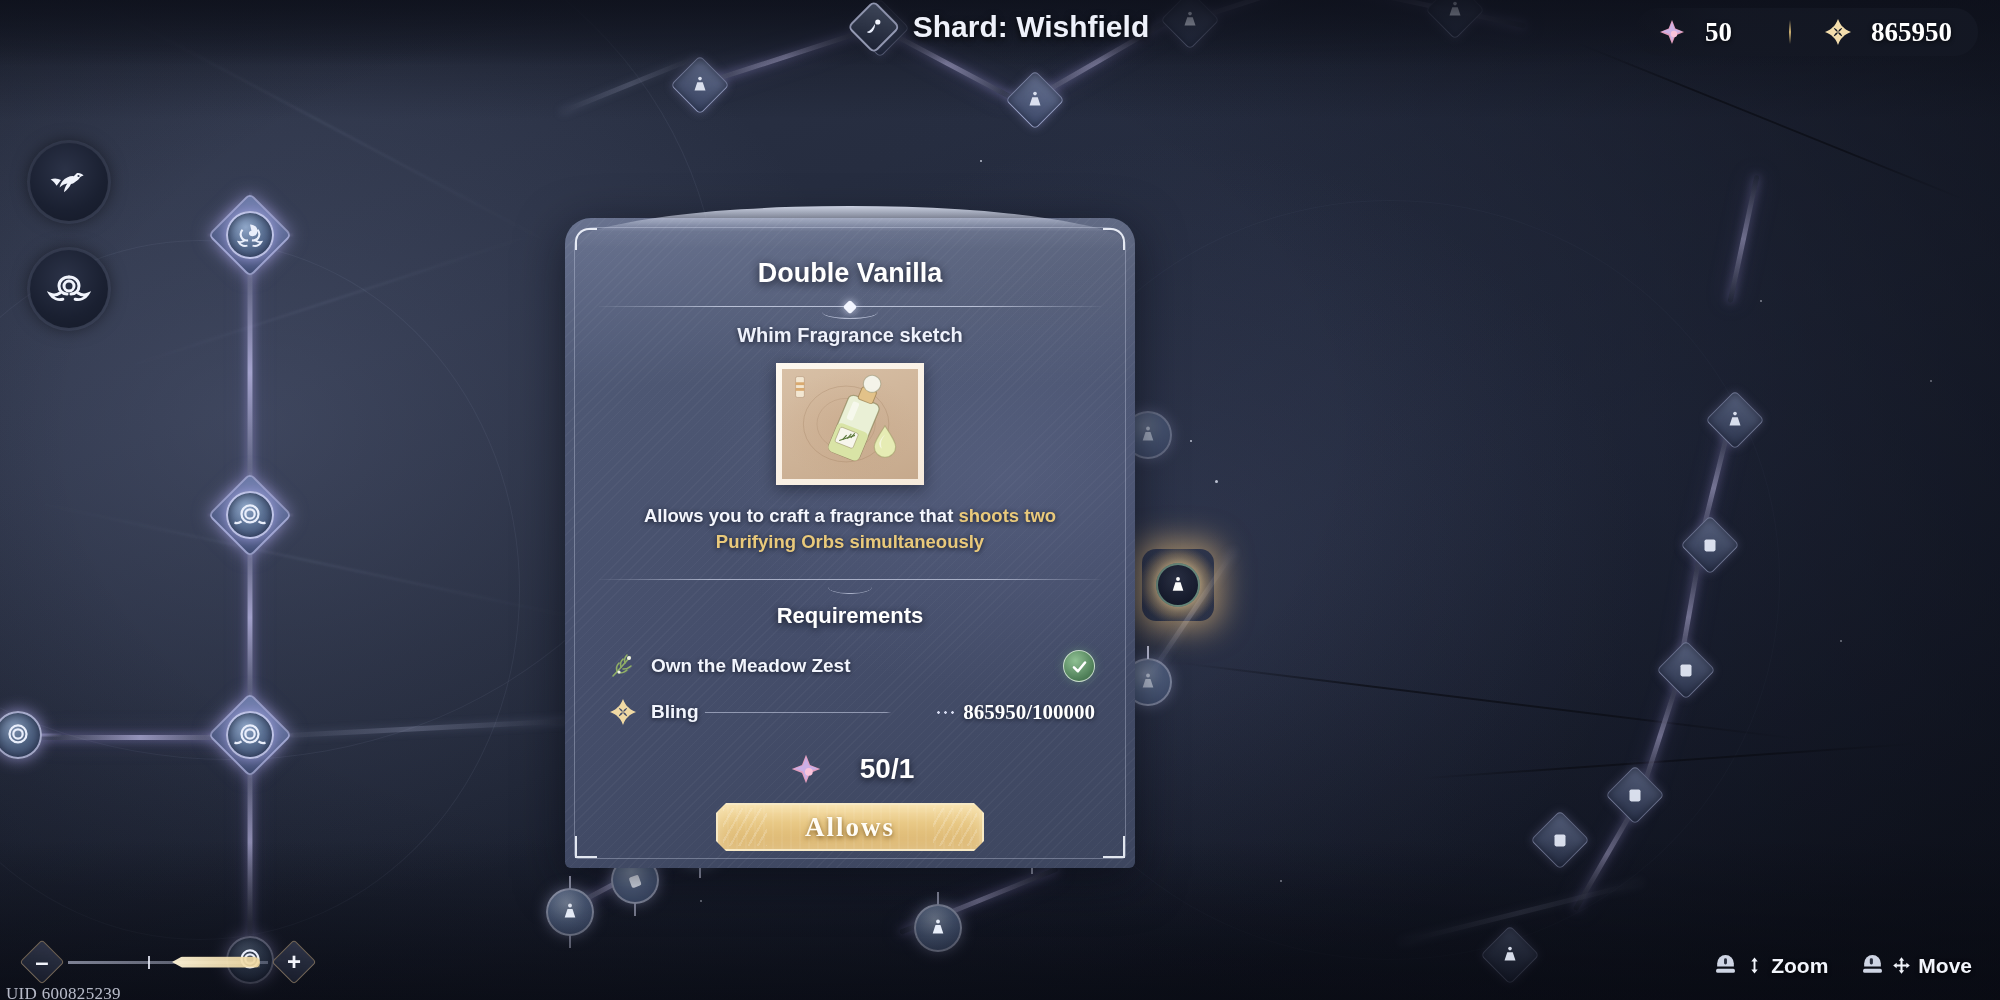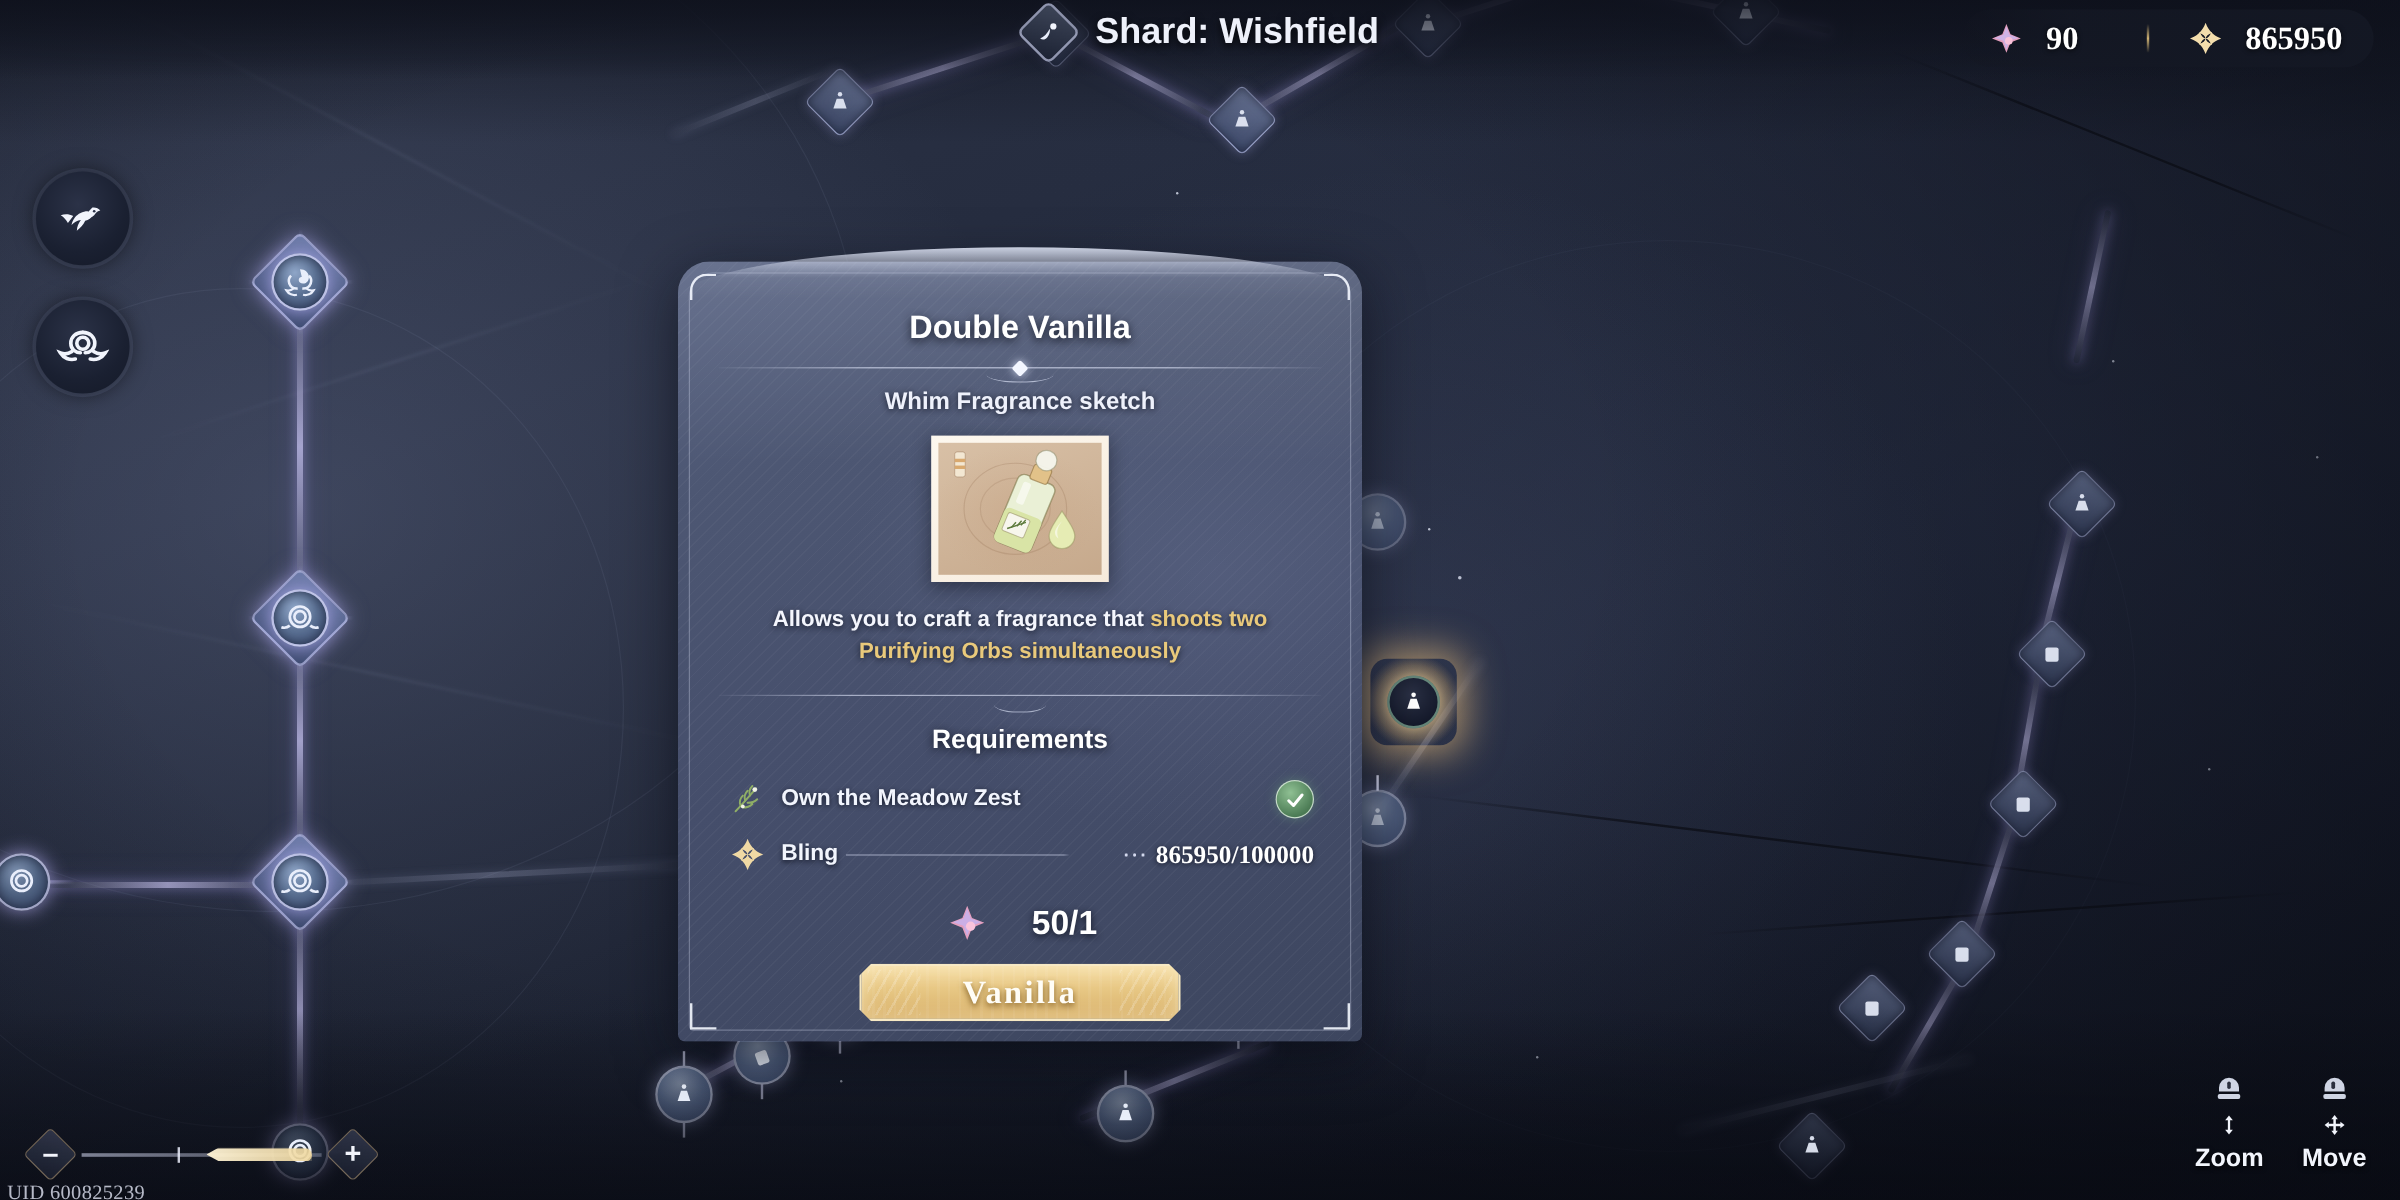--- a/index.html
+++ b/index.html
@@ -284,21 +284,21 @@
     font-family: "Liberation Serif", serif;
     letter-spacing: 0.3px;
   }
 
   
   .hints {
     position: absolute; right: 28px; bottom: 22px;
     display: flex; align-items: center; gap: 32px;
     z-index: 28;
   }
-  .hint { display: flex; align-items: center; gap: 7px; flex-direction: column; }
+  .hint { display: flex; align-items: center; gap: 7px; }
   .hint svg.mouse { width: 25px; height: 25px; }
   .hint svg.arrow { width: 19px; height: 19px; }
   .hint-label {
     font-size: 21px; font-weight: bold; color: #f2f5fc;
     text-shadow: 0 1px 4px rgba(0,0,0,0.85);
   }
 
   
   .panel {
     position: absolute;
@@ -830,21 +830,21 @@
       <div class="cur-item">
         <div class="cur-icon">
           <svg viewBox="0 0 32 32">
             <g>
               <path d="M16 4l3.4 8.6L28 16l-8.6 3.4L16 28l-3.4-8.6L4 16l8.6-3.4z" fill="#f4a8c8" opacity=".92"></path>
               <path d="M16 6l2.6 7L26 15.6 18.6 18 16 25.4 13.4 18 6 15.6 13.4 13z" fill="#c9b8f0" opacity=".8"></path>
               <circle cx="18" cy="18" r="3.2" fill="#f9c2da"></circle>
             </g>
           </svg>
         </div>
-        <div class="cur-val">90</div>
+        <div class="cur-val">50</div>
       </div>
       <div class="cur-sep"></div>
       <div class="cur-item">
         <div class="cur-icon">
           <svg viewBox="0 0 32 32">
             <g fill="#f3ddac">
               <path d="M16 3c1.6 4.2 3.2 6.6 5.4 8.4-3.2.8-5.2 2.4-5.4 5.2-.2-2.8-2.2-4.4-5.4-5.2C12.8 9.6 14.4 7.2 16 3z"></path>
               <path d="M16 29c-1.6-4.2-3.2-6.6-5.4-8.4 3.2-.8 5.2-2.4 5.4-5.2.2 2.8 2.2 4.4 5.4 5.2C19.2 22.4 17.6 24.8 16 29z"></path>
               <path d="M3 16c4.2-1.6 6.6-3.2 8.4-5.4.8 3.2 2.4 5.2 5.2 5.4-2.8.2-4.4 2.2-5.2 5.4C9.6 19.2 7.2 17.6 3 16z"></path>
               <path d="M29 16c-4.2 1.6-6.6 3.2-8.4 5.4-.8-3.2-2.4-5.2-5.2-5.4 2.8-.2 4.4-2.2 5.2-5.4C22.4 12.8 24.8 14.4 29 16z"></path>
@@ -992,21 +992,21 @@
             </g>
           </svg>
         </div>
         <div class="cost-val">50/1</div>
       </div>
 
       <div class="acquire-btn">
         <div class="abg"></div>
         <div class="aorn l"></div>
         <div class="aorn r"></div>
-        <div class="alabel">Vanilla</div>
+        <div class="alabel">Allows</div>
       </div>
     </div>
   </div>
 
   <div class="zoom-ctrl">
     <div class="zoom-btn">
       <div class="dbg"></div>
       <span>–</span>
     </div>
     <div class="zoom-track">

